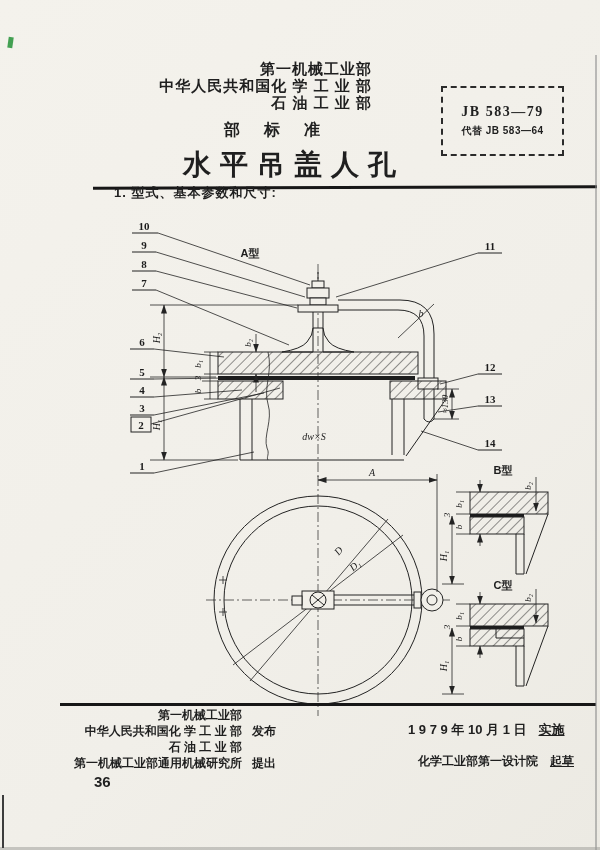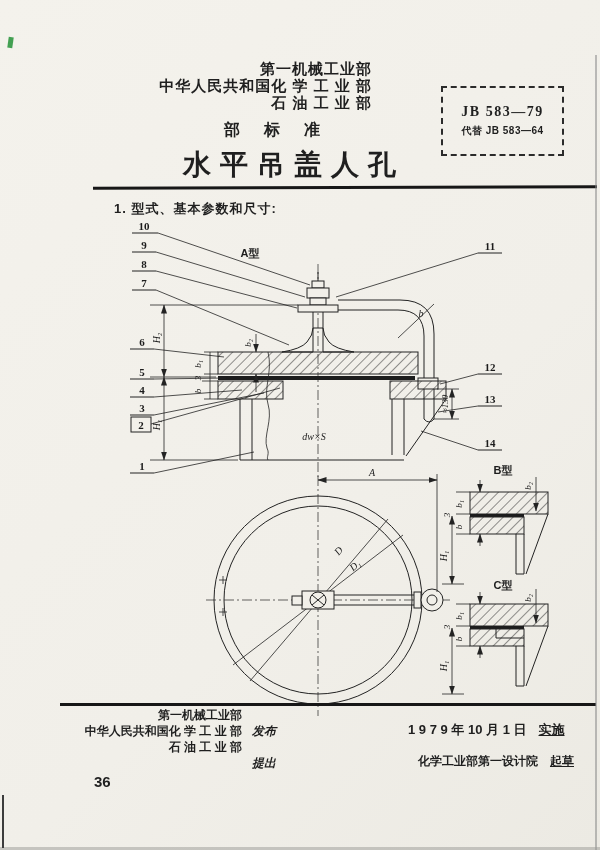--- a/index.html
+++ b/index.html
@@ -14,25 +14,25 @@
   
   .ministries{right:228px;top:60px;text-align:right;font-size:15px;font-weight:700;
     line-height:17px;letter-spacing:1px;white-space:nowrap;}
   .doc-type{left:224px;top:120px;font-size:16px;font-weight:700;letter-spacing:4px;white-space:nowrap;}
   .std-title{left:183px;top:146px;font-size:28px;font-weight:700;letter-spacing:9px;white-space:nowrap;}
   .std-box{left:441px;top:86px;width:119px;height:66px;border:2px dashed #2b2b2b;
     display:flex;flex-direction:column;align-items:center;justify-content:center;gap:4px;}
   .std-code{font-family:"Liberation Serif",serif;font-size:14px;font-weight:700;letter-spacing:1.5px;}
   .std-supersedes{font-size:10px;font-weight:600;letter-spacing:.5px;}
   .rule{background:#171717;}
-  .section-heading{left:114px;top:200px;font-size:13px;font-weight:600;letter-spacing:1px;}
+  .section-heading{left:114px;top:184px;font-size:13px;font-weight:600;letter-spacing:1px;}
   
   .f-issuers{right:358px;top:707px;text-align:right;font-size:12px;font-weight:700;
     line-height:16px;white-space:nowrap;}
-  .f-side{font-size:12px;font-weight:700;white-space:nowrap;font-style:italic;}
+  .f-side{font-size:12px;font-weight:700;white-space:nowrap;}
   .f-date{left:408px;top:721px;font-size:13px;font-weight:700;white-space:nowrap;}
   .f-draft{left:418px;top:753px;font-size:12px;font-weight:700;white-space:nowrap;}
   .f-strong{margin-left:12px;text-decoration:underline;}
   .page-num{left:94px;top:773px;font-size:15px;font-weight:700;}
   
   svg{position:absolute;left:0;top:0;}
   svg line,svg path,svg rect,svg circle{stroke:#232323;fill:none;stroke-width:1;}
   svg .thin{stroke-width:.8;}
   svg .cl{stroke-width:.7;stroke-dasharray:10 3 2 3;}
   svg .inkfill{fill:#1c1c1c;stroke:none;}
@@ -300,20 +300,21 @@
     <text class="dimlbl" x="447" y="666" transform="rotate(-90 447 666)">H₁</text>
   </g>
 </svg>
 
 <div class="abs rule" style="left:60px;top:703px;width:536px;height:2.5px;"></div>
 
 <div class="abs f-issuers">
   <div>第一机械工业部</div>
   <div>中华人民共和国化 学 工 业 部</div>
   <div>石 油 工 业 部</div>
+  <div>第一机械工业部通用机械研究所</div>
 </div>
 <div class="abs f-side" style="left:252px;top:723px;">发布</div>
 <div class="abs f-side" style="left:252px;top:755px;">提出</div>
 
 <div class="abs f-date">
   <span>1 9 7 9 年 10 月 1 日</span><span class="f-strong">实施</span>
 </div>
 <div class="abs f-draft">
   <span>化学工业部第一设计院</span><span class="f-strong">起草</span>
 </div>

